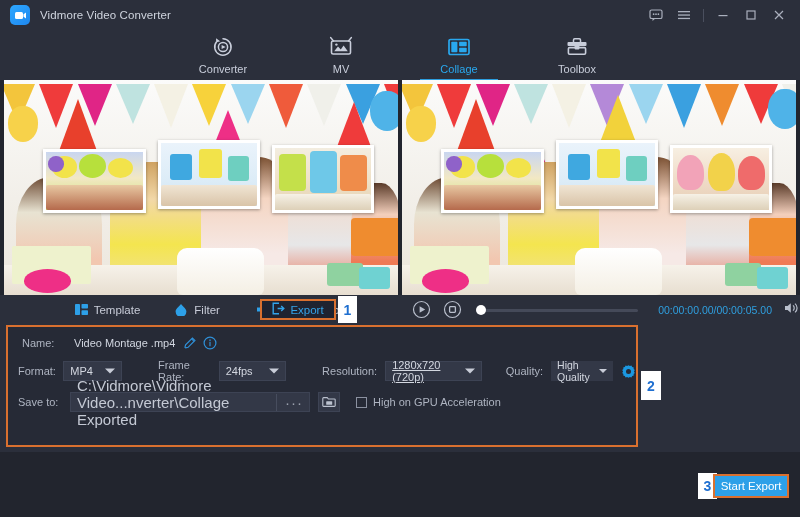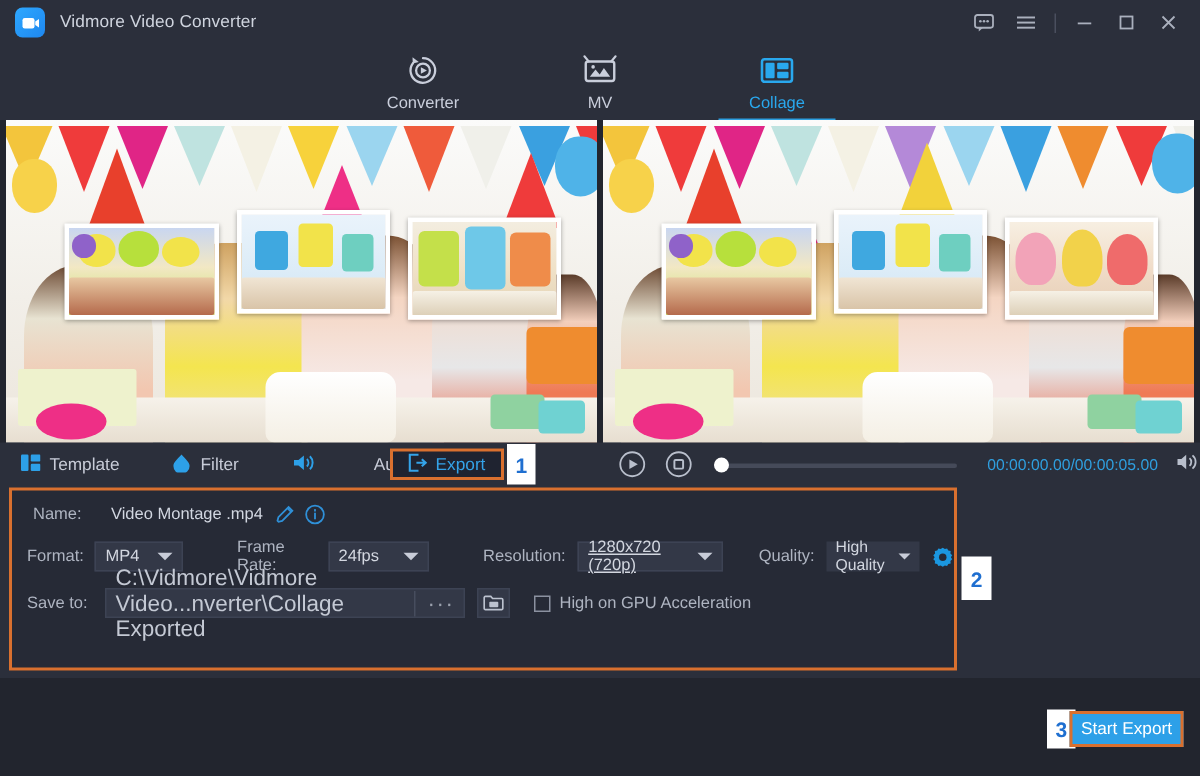--- a/index.html
+++ b/index.html
@@ -99,21 +99,21 @@
   .inset {
     position: absolute; border: 3px solid #ffffff; overflow: hidden;
     box-shadow: 0 1px 3px rgba(0,0,0,.35);
   }
   .inset .ipic { position:absolute; inset:0; }
   .conf { position:absolute; border-radius: 2px; }
 
   
   .lefttools {
     position: absolute; left: 0; top: 296px; width: 400px; height: 28px;
-    display: flex; align-items: center; background: #2b2f3b;
+    display: flex; align-items: center; background: #2b2f3b; justify-content: center;
   }
   .ltool { display: flex; align-items: center; gap: 6px; color: #c8ccd8; font-size: 11.5px; }
   .ltool:nth-child(1) { margin-left: 14px; }
   .ltool:nth-child(2) { margin-left: 34px; }
   .ltool:nth-child(3) { margin-left: 36px; gap: 38px; }
   .export-btn {
     position: absolute; left: 260px; top: 299px; width: 76px; height: 21px;
     border: 2px solid #d9702f; background: #1f2330;
     display: flex; align-items: center; justify-content: center; gap: 5px;
     color: #34a3e8; font-size: 11.5px;
@@ -268,20 +268,31 @@
           <rect x="2" y="3.5" width="20" height="15" rx="1.6" fill="none" stroke="#29a8ee" stroke-width="1.7"></rect>
           <rect x="4.3" y="5.8" width="6.1" height="10.4" rx=".8" fill="#29a8ee"></rect>
           <rect x="12.1" y="5.8" width="7.6" height="4.4" rx=".8" fill="#29a8ee"></rect>
           <rect x="12.1" y="11.8" width="7.6" height="4.4" rx=".8" fill="#29a8ee"></rect>
         </svg>
       </div>
       <div class="lbl">Collage</div>
       <div class="underline"></div>
     </div>
 
+    <div class="navtab">
+      <div class="ico">
+        <svg width="24" height="22" viewBox="0 0 24 22">
+          <path d="M8.5 6 L8.5 4 A1.2 1.2 0 0 1 9.7 2.8 L14.3 2.8 A1.2 1.2 0 0 1 15.5 4 L15.5 6" fill="none" stroke="#c9cedb" stroke-width="1.5"></path>
+          <rect x="2.5" y="6" width="19" height="4" rx="1" fill="#c9cedb"></rect>
+          <rect x="3.4" y="11.6" width="17.2" height="6.6" rx="1.2" fill="none" stroke="#c9cedb" stroke-width="1.6"></rect>
+          <rect x="9.6" y="9.2" width="4.8" height="4.2" rx="1" fill="#c9cedb"></rect>
+        </svg>
+      </div>
+      <div class="lbl">Toolbox</div>
+    </div>
   </div>
 
   <div class="preview-wrap">
 
     <div class="pane">
       <div class="scene">
         <div class="wall"></div>
 
         <div class="bunting">
           <div class="flag" style="left:3%;  border-top:40px solid #f3c53c;"></div>

